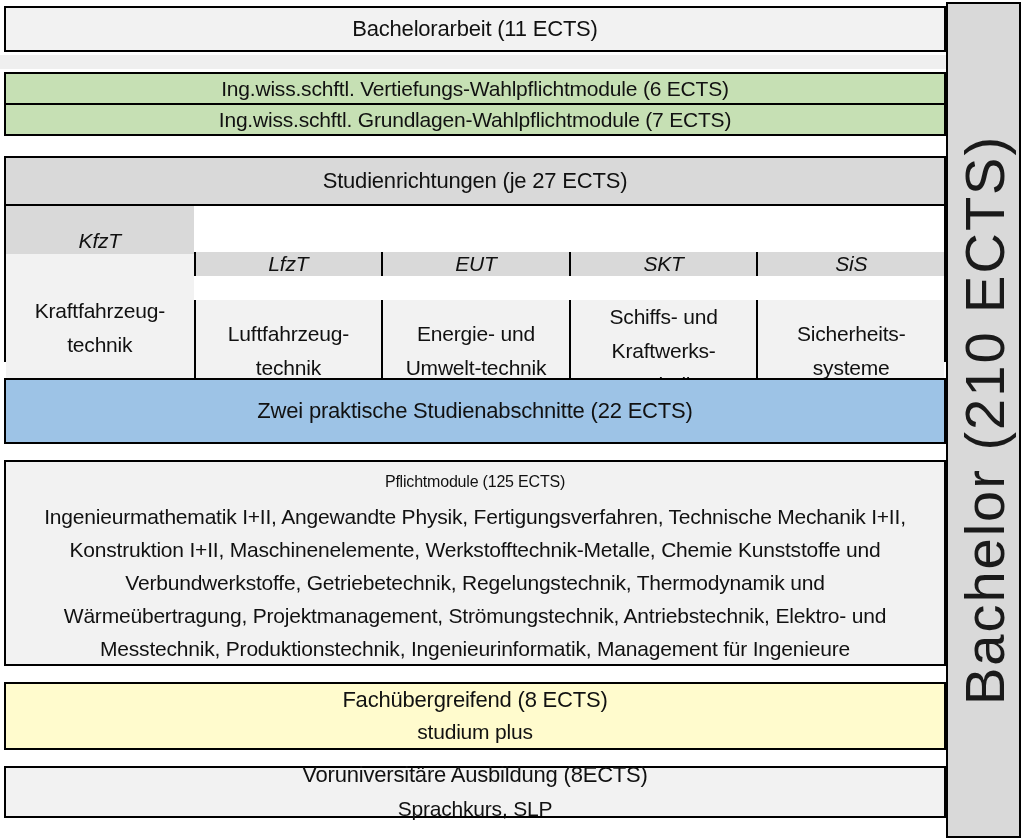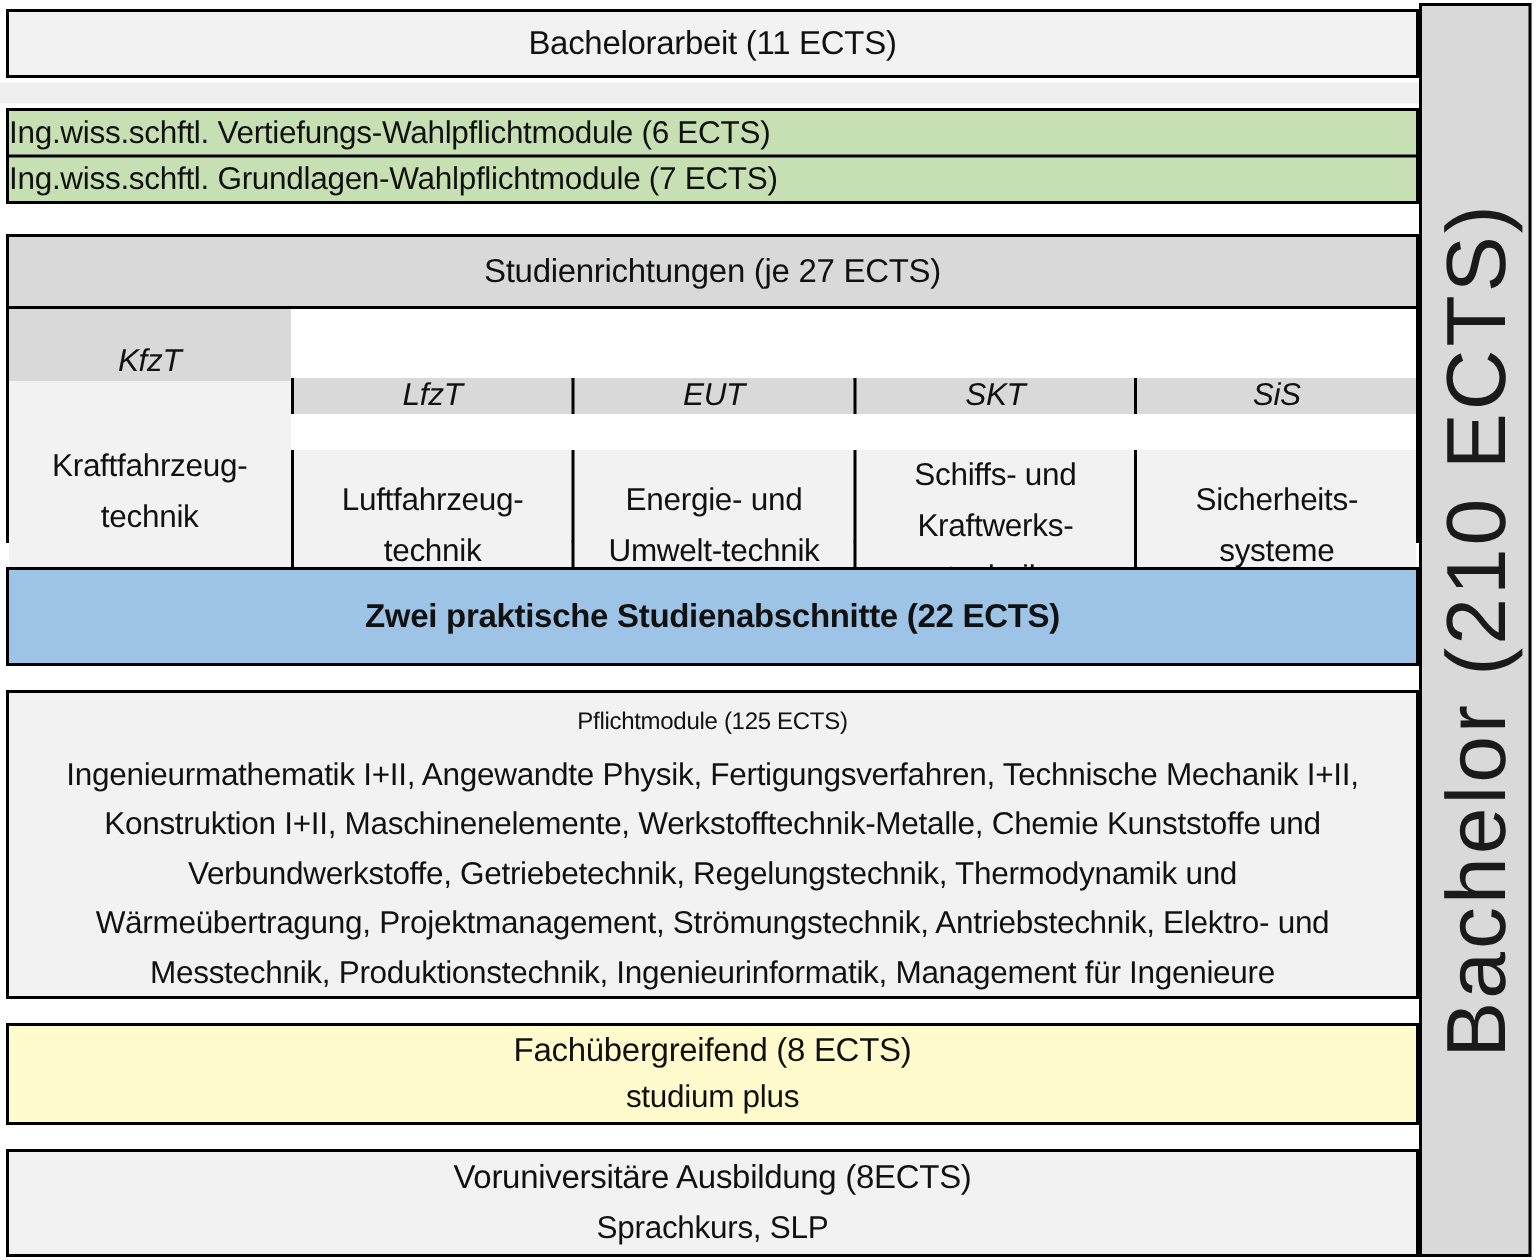--- a/index.html
+++ b/index.html
@@ -20,33 +20,33 @@
     color:var(--ink);
     overflow:hidden;
   }
   .abs{position:absolute;box-sizing:border-box;}
   .box{
     border:2px solid var(--border);
     display:flex;align-items:center;justify-content:center;
     text-align:center;
   }
   .fill-light{background:var(--light);}
-  .fill-blue{background:var(--blue);font-weight:bold;}
+  .fill-blue{background:var(--blue);}
   .fill-yellow{background:var(--yellow);}
   .t22{font-size:22px;letter-spacing:-0.2px;}
   .t21{font-size:21px;letter-spacing:-0.2px;}
 
   
   #box-bachelorarbeit{left:4px;top:6px;width:942px;height:46px;}
   
   #band-under-top{left:0;top:55px;width:946px;height:14px;background:#efefef;}
 
   
   #group-wahlpflicht{left:4px;top:72px;width:942px;height:64px;border:2px solid var(--border);display:flex;flex-direction:column;}
-  .green-row{flex:1;display:flex;align-items:center;background:var(--green);}
+  .green-row{flex:1;display:flex;align-items:center;justify-content:center;background:var(--green);}
   .green-row + .green-row{border-top:2px solid var(--border);}
 
   
   #table-studienrichtungen{left:4px;top:156px;width:942px;height:206px;border:2px solid var(--border);display:flex;flex-direction:column;}
   .t-head{height:46px;flex:none;background:var(--gray);display:flex;align-items:center;justify-content:center;border-bottom:2px solid var(--border);}
   .t-row{display:grid;grid-template-columns:repeat(5,1fr);}
   .t-row.abbr{height:46px;flex:none;border-bottom:2px solid var(--border);}
   .t-row.names{flex:1;}
   .t-cell{display:flex;align-items:center;justify-content:center;text-align:center;}
   .t-row.abbr .t-cell{background:var(--gray);font-style:italic;}
@@ -57,21 +57,21 @@
   #box-praktika{left:4px;top:378px;width:942px;height:66px;}
 
   
   #box-pflichtmodule{left:4px;top:460px;width:942px;height:206px;border:2px solid var(--border);background:var(--light);text-align:center;padding-top:2px;}
   .pf-title{line-height:36px;font-size:16px;letter-spacing:-0.2px;}
   .pf-body{font-size:21px;line-height:33px;white-space:pre-line;letter-spacing:-0.2px;}
 
   
   .two-line{flex-direction:column;line-height:32px;}
   #box-fachuebergreifend{left:4px;top:682px;width:942px;height:68px;}
-  #box-voruni{left:4px;top:766px;width:942px;height:72px;line-height:34px;}
+  #box-voruni{left:4px;top:766px;width:942px;height:52px;line-height:34px;}
 
   
   #bar-bachelor{left:946px;top:2px;width:75px;height:836px;border:2px solid var(--border);background:var(--gray);}
   #bar-bachelor .v-text{
     position:absolute;left:50%;top:50%;
     transform:translate(-50%,-50%) rotate(-90deg);
     white-space:nowrap;
     font-size:56px;letter-spacing:2px;color:#1a1a1a;
   }
 </style>

